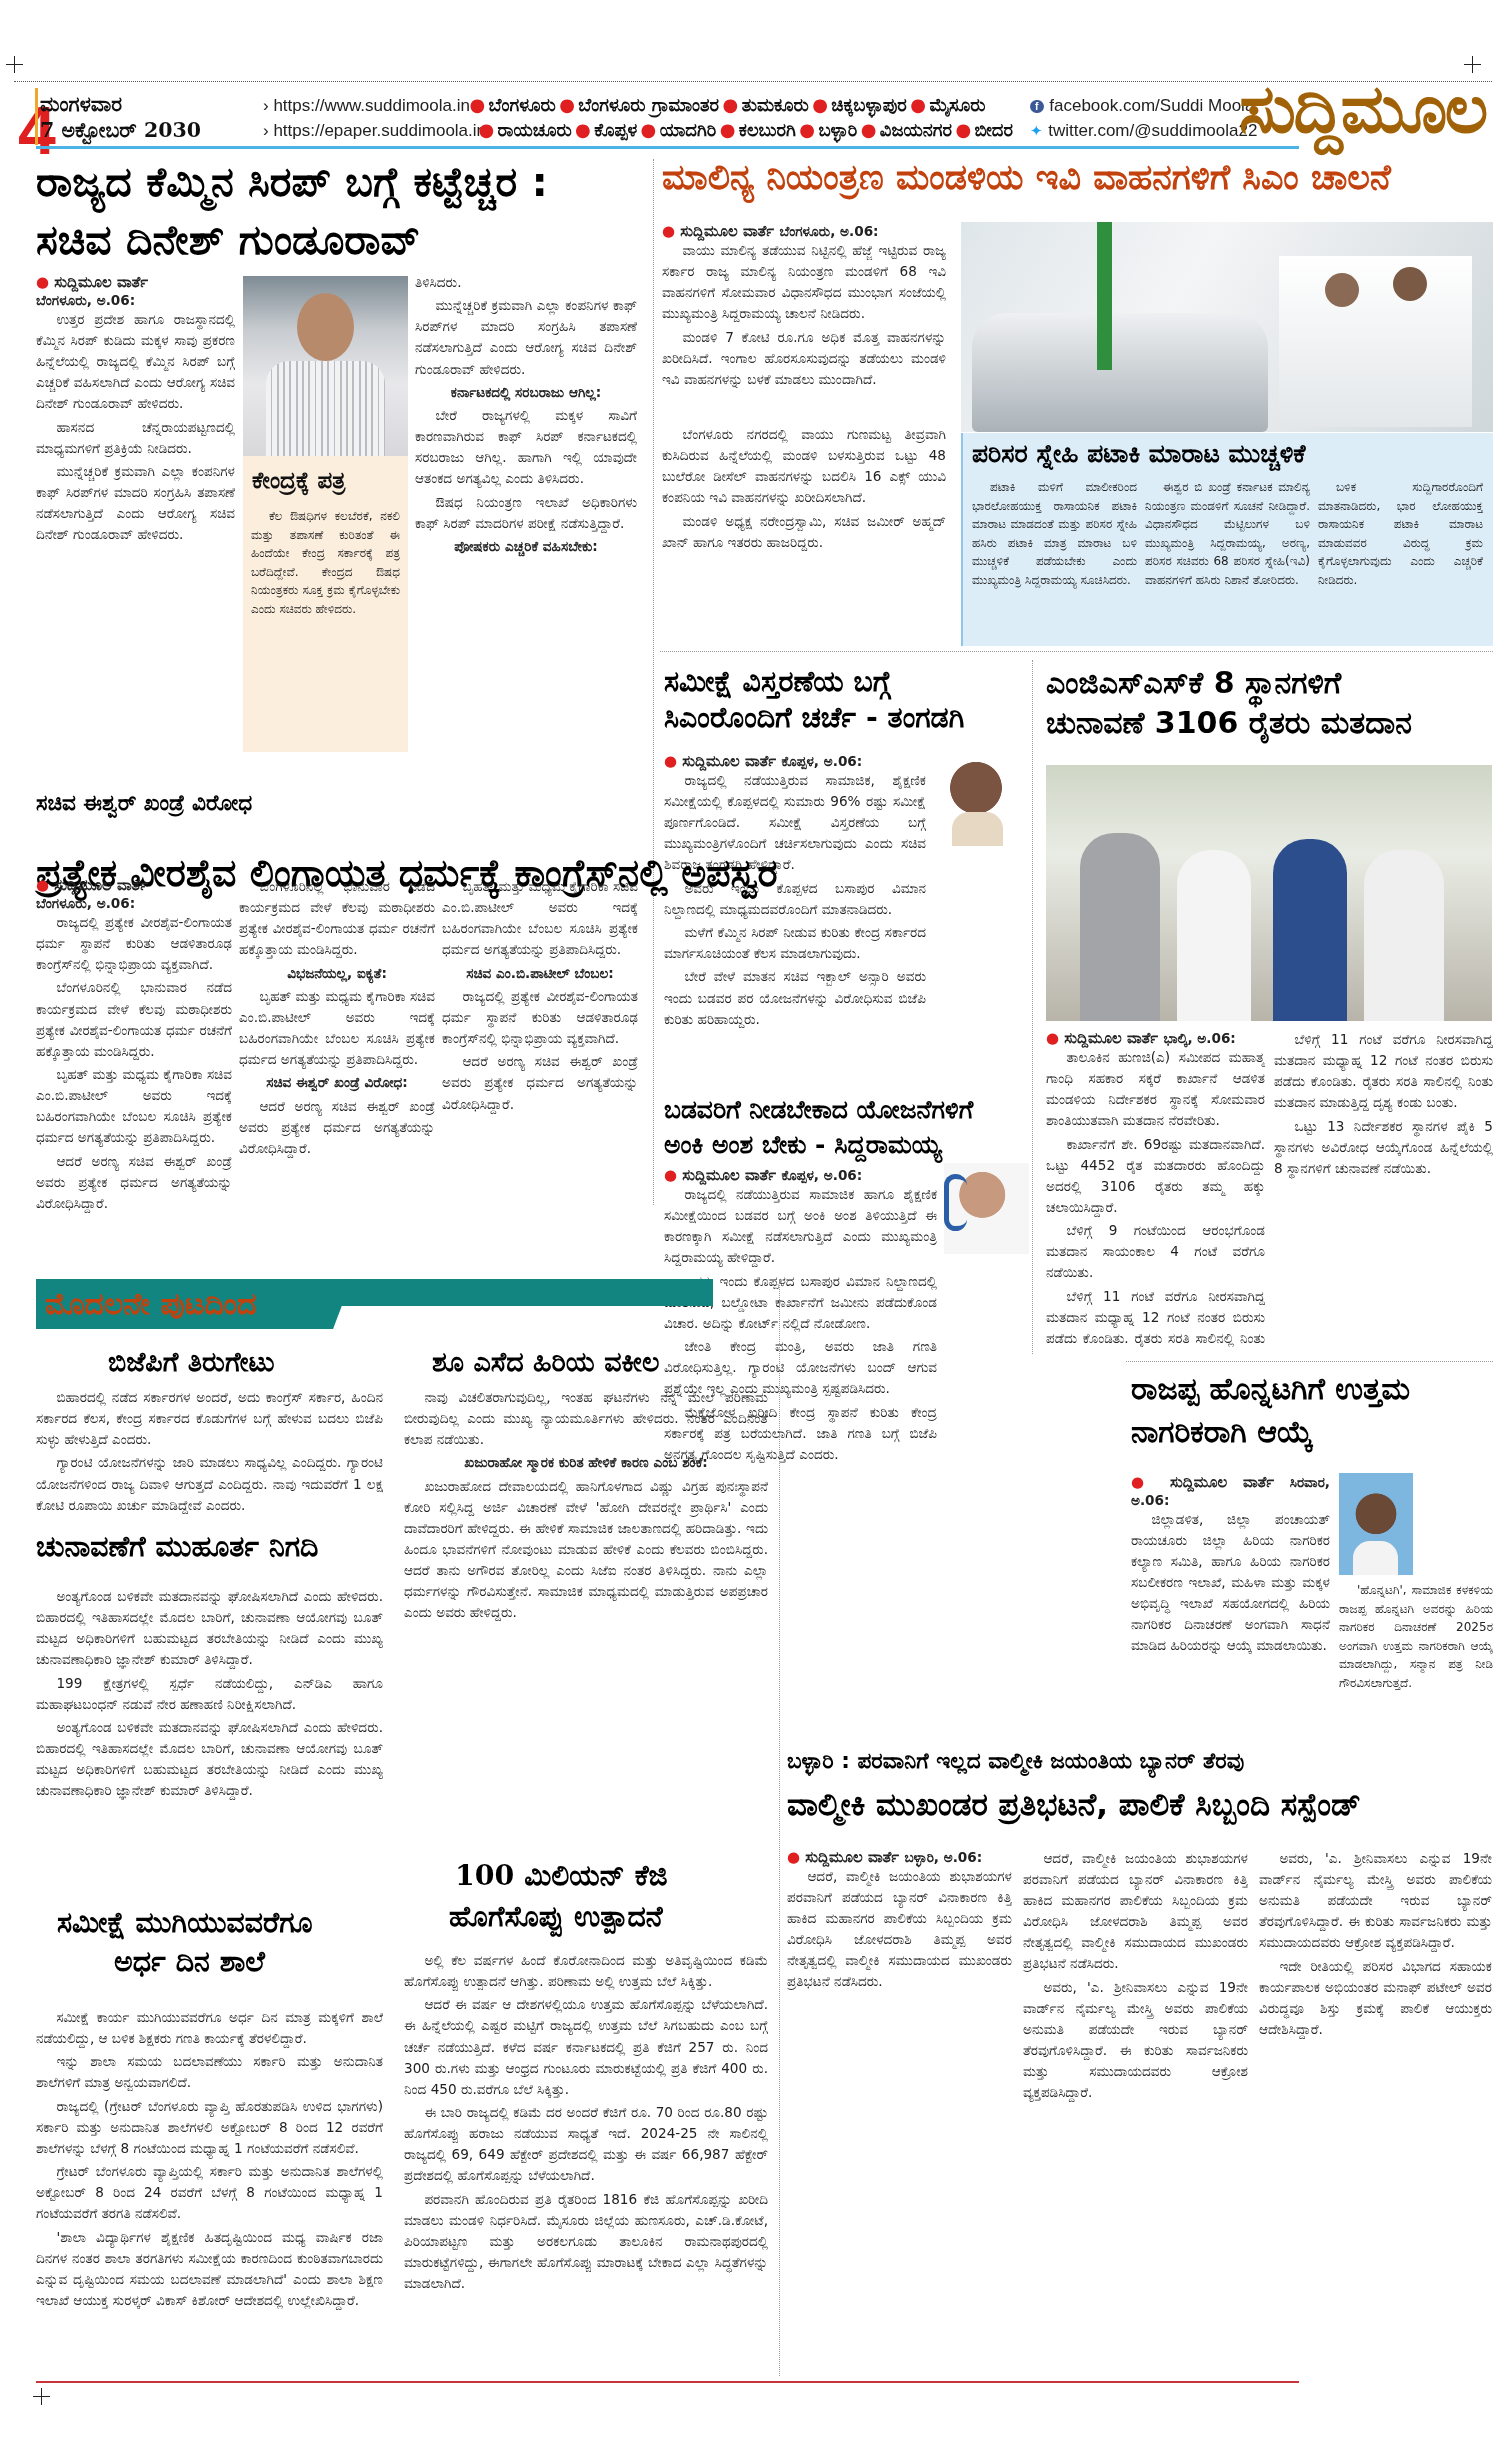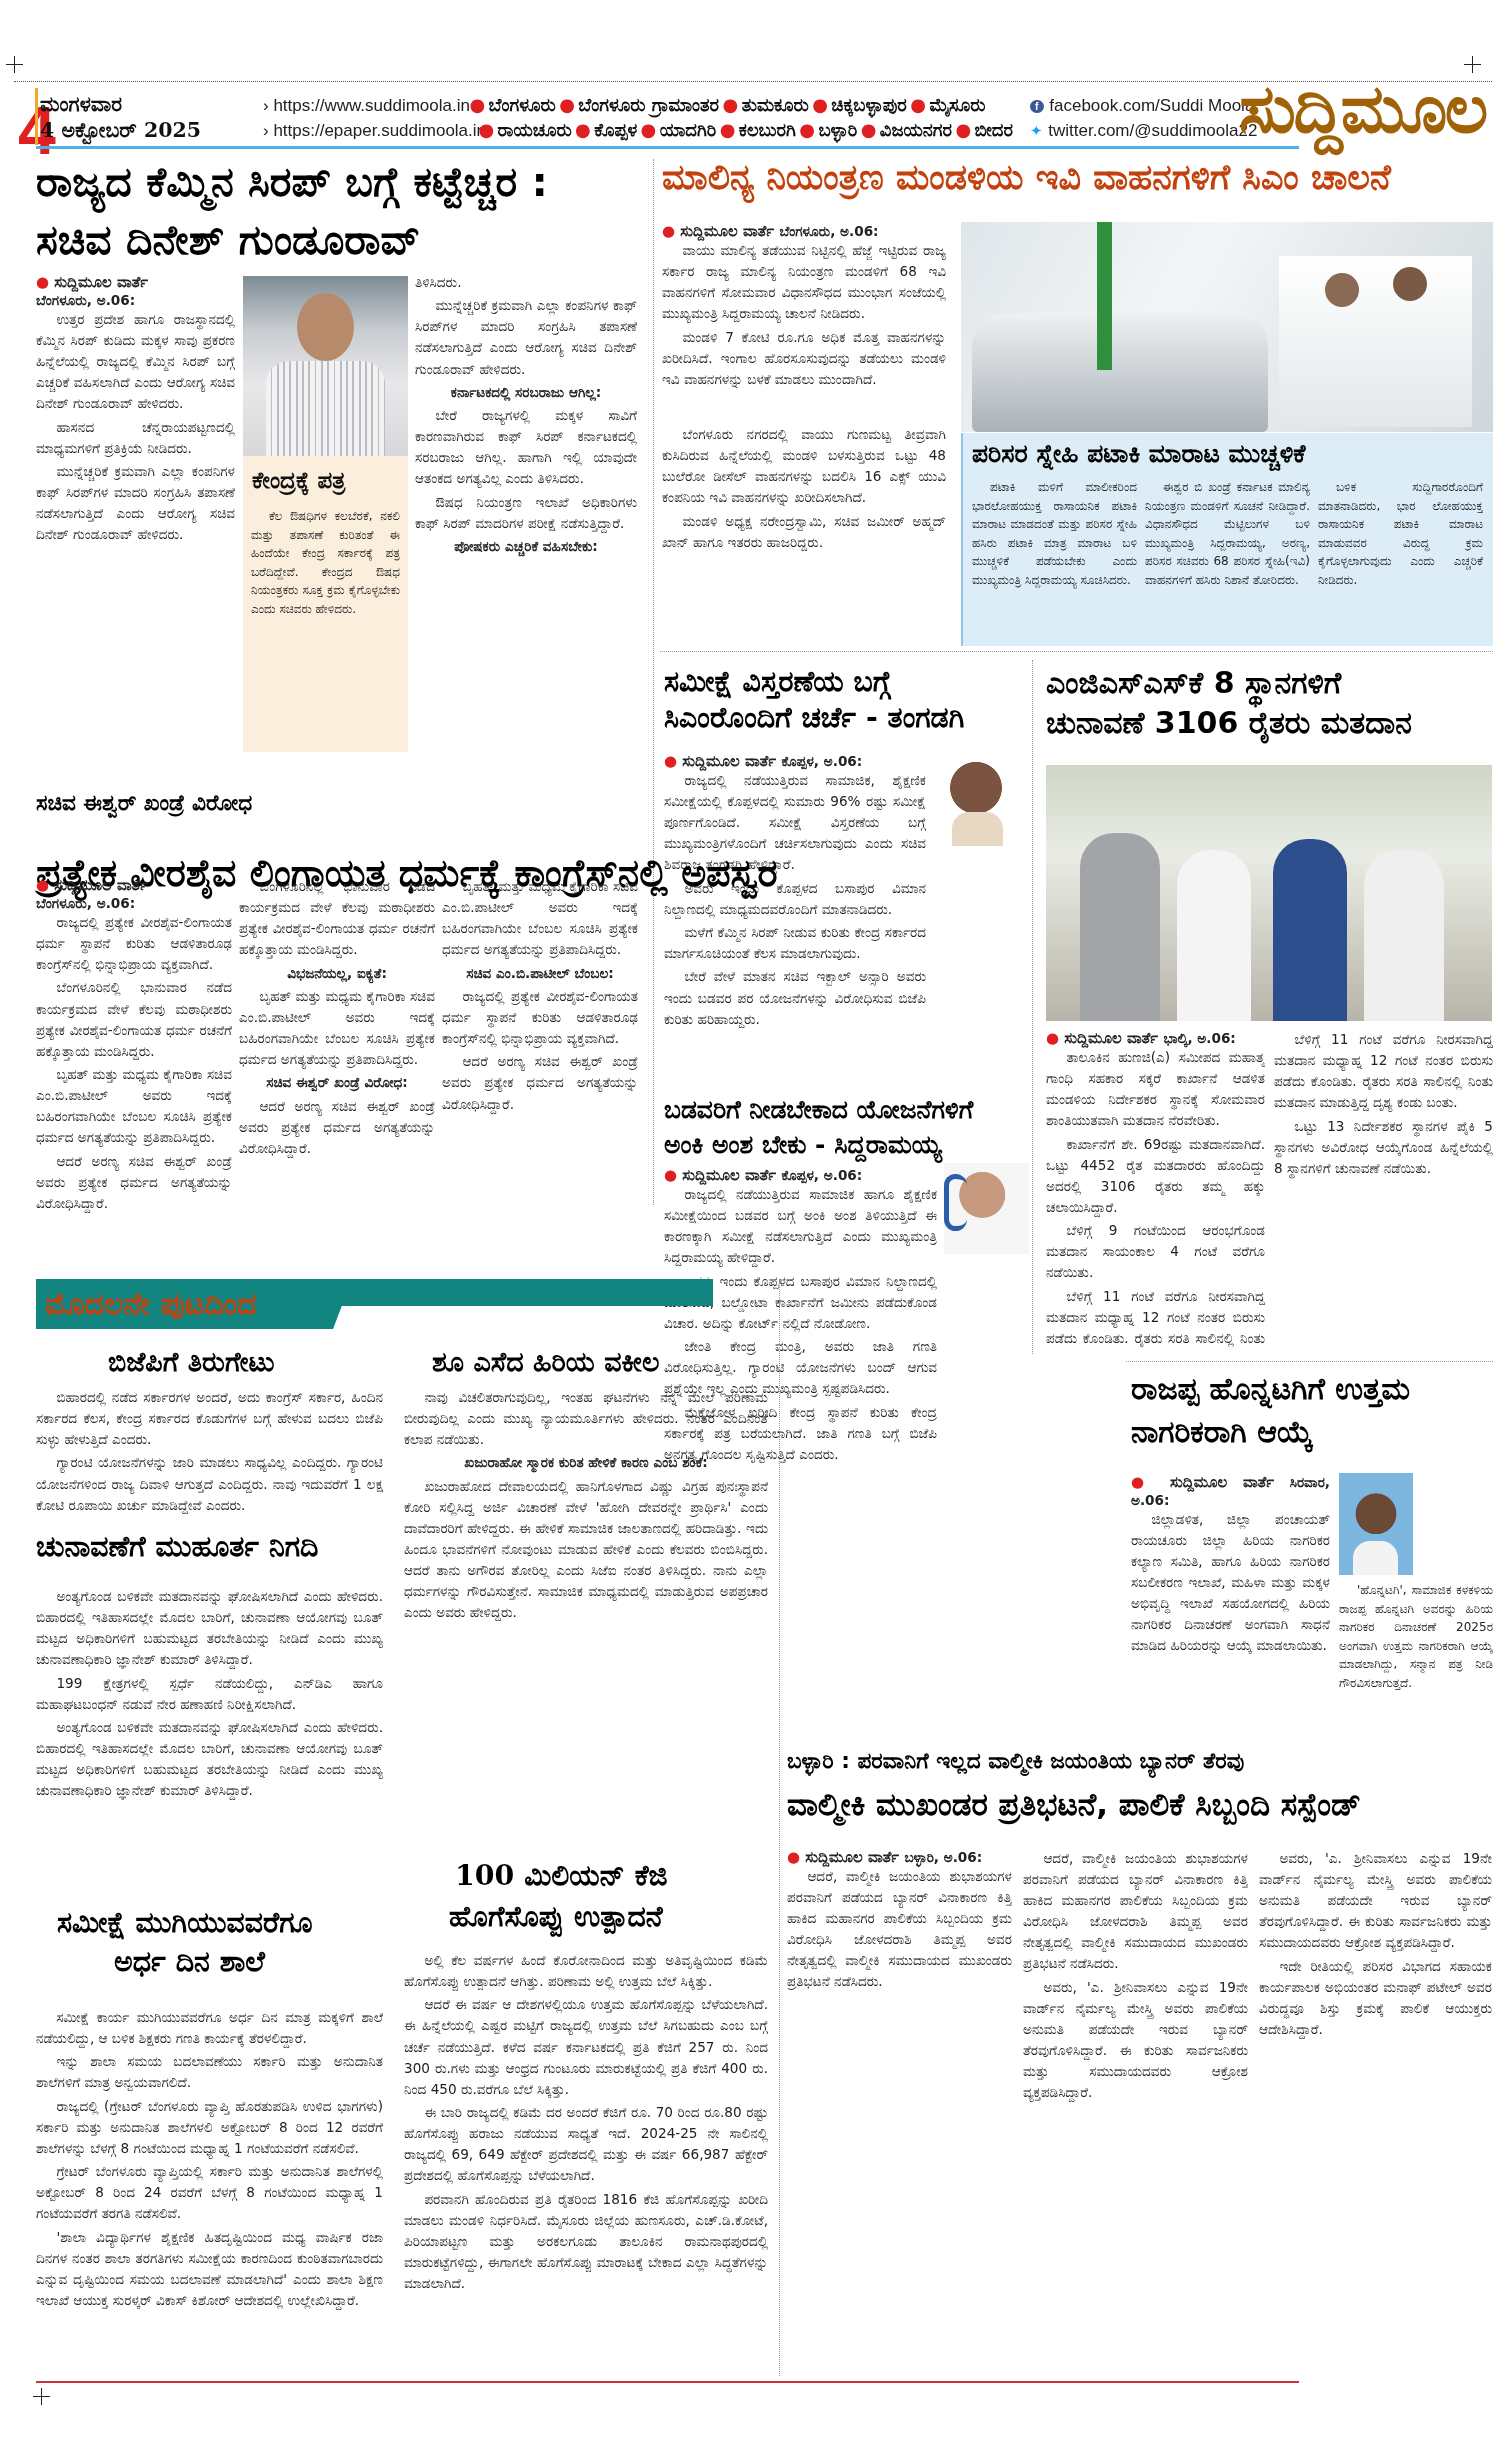--- a/index.html
+++ b/index.html
@@ -48,21 +48,21 @@
 
 <div class="crop" style="left:5.7px;top:56px"></div>
 <div class="crop" style="left:1464px;top:56px"></div>
 <div class="crop" style="left:33px;top:2388px"></div>
 <div class="dotline" style="left:13.6px;top:81px;width:1478px"></div>
 
 <header>
   <div class="pgnum">4</div>
   <div class="pgbar"></div>
   <div class="day">ಮಂಗಳವಾರ</div>
-  <div class="date">4 ಅಕ್ಟೋಬರ್ 2025</div>
+  <div class="date">7 ಅಕ್ಟೋಬರ್ 2030</div>
   <div class="url" style="left:263px;top:96px">› <span>https://www.suddimoola.in</span></div>
   <div class="url" style="left:263px;top:121px">› <span>https://epaper.suddimoola.in</span></div>
   <div class="cities" style="left:466px;top:94px" id="cities1"><span class="dot">●</span><span>ಬೆಂಗಳೂರು</span><span class="dot">●</span><span>ಬೆಂಗಳೂರು ಗ್ರಾಮಾಂತರ</span><span class="dot">●</span><span>ತುಮಕೂರು</span><span class="dot">●</span><span>ಚಿಕ್ಕಬಳ್ಳಾಪುರ</span><span class="dot">●</span><span>ಮೈಸೂರು</span></div>
   <div class="cities" style="left:475px;top:119px" id="cities2"><span class="dot">●</span><span>ರಾಯಚೂರು</span><span class="dot">●</span><span>ಕೊಪ್ಪಳ</span><span class="dot">●</span><span>ಯಾದಗಿರಿ</span><span class="dot">●</span><span>ಕಲಬುರಗಿ</span><span class="dot">●</span><span>ಬಳ್ಳಾರಿ</span><span class="dot">●</span><span>ವಿಜಯನಗರ</span><span class="dot">●</span><span>ಬೀದರ</span></div>
   <div class="social" style="left:1030px;top:96px"><span class="fbicon">f</span><span>facebook.com/Suddi Moola</span></div>
   <div class="social" style="left:1030px;top:121px"><span class="twicon">✦</span><span>twitter.com/@suddimoola22</span></div>
   <div class="logo">ಸುದ್ದಿಮೂಲ</div>
   <div class="bluebar"></div>
 </header>
 

